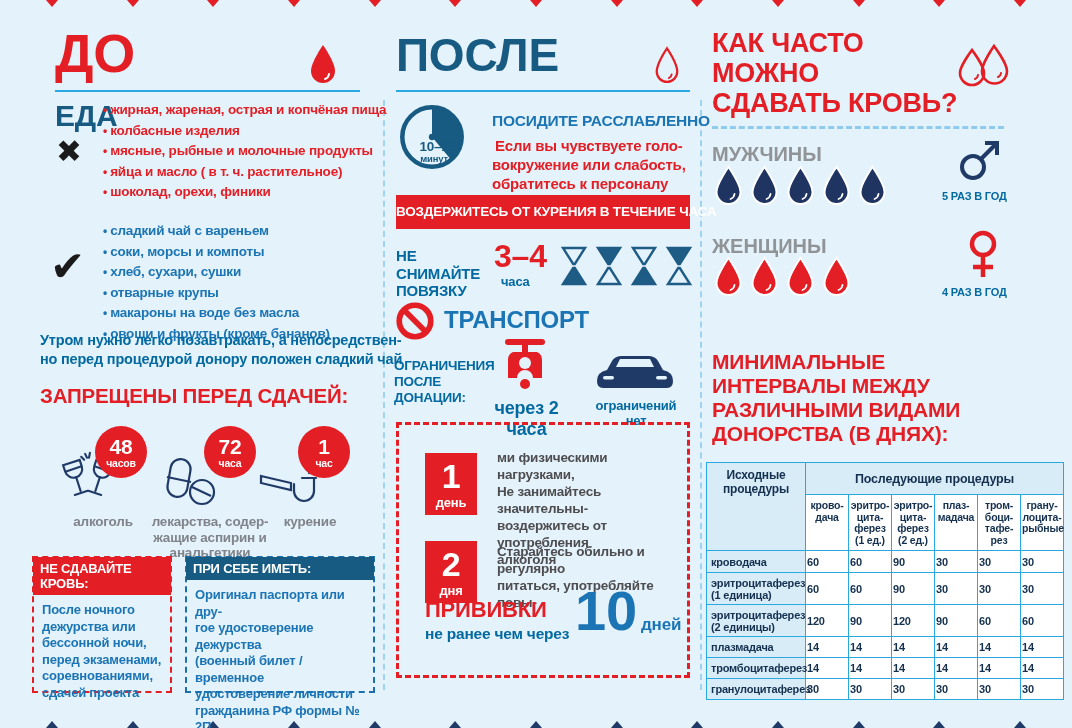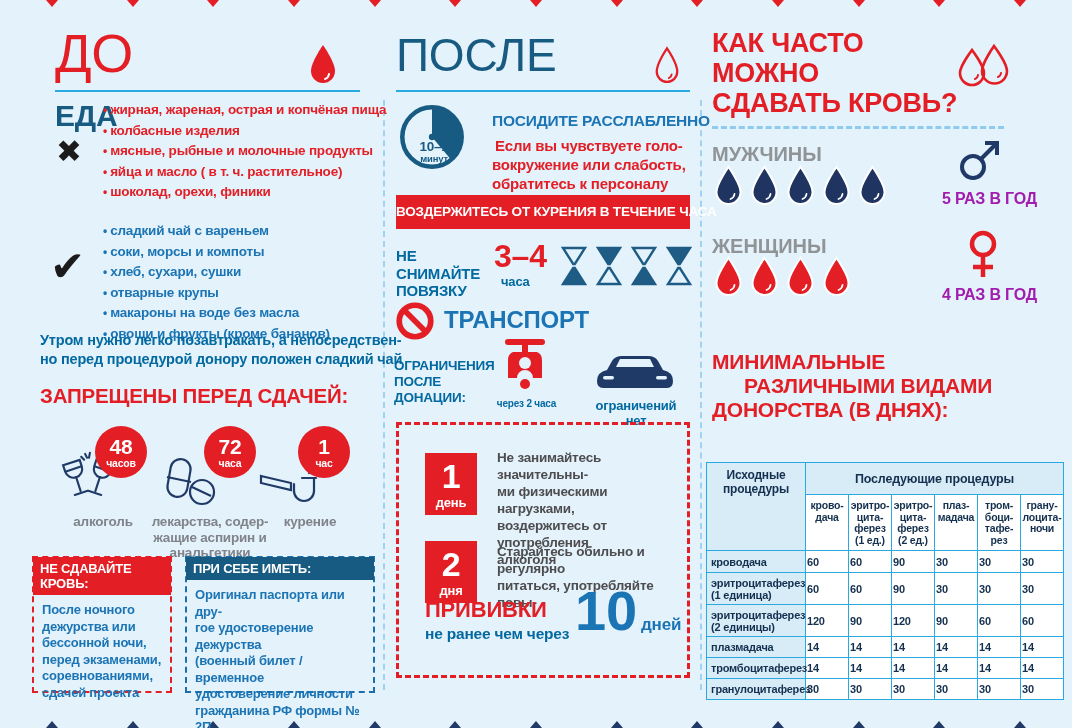--- a/index.html
+++ b/index.html
@@ -9,21 +9,21 @@
 
   
   .edge-marks{position:absolute;left:0;right:0;display:flex;justify-content:space-between;padding:0 46px;}
   .edge-marks.top{top:0;}
   .edge-marks.bottom{bottom:0;}
   .mark{width:0;height:0;border-left:6px solid transparent;border-right:6px solid transparent;}
   .edge-marks.top .mark{border-top:7px solid #e31e25;}
   .edge-marks.bottom .mark{border-bottom:7px solid #203a68;}
 
   
-  .big-title{font-weight:normal;line-height:1;margin:0;}
+  .big-title{font-weight:bold;line-height:1;margin:0;}
   .rule{height:2px;background:#29abe2;}
   .vsep{border-left:2px dashed #9fd3f0;width:0;}
   .dashed-rule{border-top:3px dashed #8fcbec;height:0;}
 
   
   ul.plist{list-style:none;margin:0;padding:0;font-weight:bold;font-size:13.5px;line-height:20.5px;white-space:nowrap;}
   ul.plist li::before{content:"• ";font-size:12px;}
   .red-text{color:#e31e25;}
   .blue-text{color:#1b74b4;}
   .teal-text{color:#175a82;}
@@ -50,21 +50,21 @@
   .day-sq{position:absolute;width:52px;height:62px;background:#e31e25;color:#fff;display:flex;flex-direction:column;align-items:center;justify-content:center;line-height:1;}
   .day-sq .dv{font-size:34px;font-weight:bold;}
   .day-sq .du{font-size:13px;font-weight:bold;margin-top:3px;}
   .day-sq.stacked::after{content:"";position:absolute;left:6px;top:6px;width:100%;height:100%;border:2px solid #e31e25;z-index:-1;}
   .day-text{position:absolute;font-size:13.5px;font-weight:bold;color:#4d4d4f;line-height:17px;}
   .hg-row{position:absolute;display:flex;gap:7px;}
 
   
   .drops-row{position:absolute;display:flex;gap:3px;}
   .drops-row svg{width:33px;height:42px;}
-  .freq{position:absolute;font-size:16px;font-weight:bold;color:#a21caf;white-space:nowrap;text-align:center;}
+  .freq{position:absolute;font-size:11px;font-weight:bold;color:#0369a1;white-space:nowrap;text-align:center;}
   .sex-label{position:absolute;font-size:20px;font-weight:bold;color:#919497;letter-spacing:0;}
 
   
   #intervals-table{position:absolute;left:706px;top:462px;width:358px;border-collapse:collapse;table-layout:fixed;background:#fff;color:#14304f;}
   #intervals-table th,#intervals-table td{border:1.5px solid #29a9e0;}
   #intervals-table th.rowhead{width:96px;background:#d8ecf8;font-size:12px;line-height:13.5px;vertical-align:top;padding-top:6px;}
   #intervals-table th.colhead{background:#d8ecf8;font-size:12.5px;}
   #intervals-table th.sub{background:#fff;font-size:10.5px;line-height:11.5px;font-weight:bold;vertical-align:top;padding:5px 1px 2px 1px;}
   #intervals-table td.rlabel{background:#d8ecf8;font-size:11px;line-height:12px;text-align:left;padding:2px 4px;font-weight:bold;}
   #intervals-table td.val{font-size:11px;font-weight:bold;}
@@ -280,38 +280,38 @@
 
   <svg class="abs" style="left:502px;top:336px;" width="46" height="58" viewBox="0 0 46 58">
     <g fill="#e31e25">
       <rect x="3" y="3" width="40" height="6" rx="3"></rect>
       <rect x="20" y="7" width="6" height="10"></rect>
       <path d="M11 16h24q5 2 5 8v18h-9a8 8 0 0 0-16 0H6V24q0-6 5-8z"></path>
       <circle cx="23" cy="48" r="5"></circle>
     </g>
     <circle cx="23" cy="27" r="6" fill="#e4f2fb"></circle>
   </svg>
-  <div class="abs grey-text" style="left:484px;top:398px;width:85px;text-align:center;font-size:10px;font-weight:bold;">через 2 часа</div>
+  <div class="abs grey-text" style="left:484px;top:398px;width:85px;text-align:center;font-size:18px;font-weight:bold;">через 2 часа</div>
 
   <svg class="abs" style="left:594px;top:350px;" width="82" height="44" viewBox="0 0 82 44">
     <path d="M9 38q-6 0-6-7 0-9 10-11l5-9q3-5 10-5h26q7 0 10 5l5 9q10 2 10 11 0 7-6 7z" fill="#203a68"></path>
     <path d="M26 9h30l4 8H22z" fill="#e4f2fb"></path>
     <rect x="9" y="26" width="11" height="3.5" rx="1.7" fill="#e4f2fb"></rect>
     <rect x="62" y="26" width="11" height="3.5" rx="1.7" fill="#e4f2fb"></rect>
   </svg>
   <div class="abs grey-text" style="left:586px;top:398px;width:100px;text-align:center;font-size:13px;font-weight:bold;">ограничений нет</div>
 
   <div class="abs bigbox" style="left:396px;top:422px;width:288px;height:250px;">
     <div class="day-sq" style="left:26px;top:28px;">
       <span class="dv">1</span>
       <span class="du">день</span>
     </div>
     <div class="day-text" style="left:98px;top:24px;">
+      <span style="display:block;">ми физическими нагрузками,</span>
       <span style="display:block;">Не занимайтесь значительны-</span>
-      <span style="display:block;">ми физическими нагрузками,</span>
       <span style="display:block;">воздержитесь от употребления</span>
       <span style="display:block;">алкоголя</span>
     </div>
     <div class="day-sq stacked" style="left:26px;top:116px;">
       <span class="dv">2</span>
       <span class="du">дня</span>
     </div>
     <div class="day-text" style="left:98px;top:118px;">
       <span style="display:block;">Старайтесь обильно и регулярно</span>
       <span style="display:block;">питаться, употребляйте повы-</span>
@@ -390,37 +390,38 @@
     </div>
   <svg class="abs" style="left:964px;top:230px;" width="38" height="52" viewBox="0 0 38 52">
     <circle cx="19" cy="14" r="11" fill="none" stroke="#e31e25" stroke-width="4.5"></circle>
     <line x1="19" y1="25" x2="19" y2="47" stroke="#e31e25" stroke-width="4.5"></line>
     <line x1="9" y1="37" x2="29" y2="37" stroke="#e31e25" stroke-width="4.5"></line>
   </svg>
   <div class="freq" style="left:942px;top:286px;">4 РАЗ В ГОД</div>
 
   <div class="abs red-text" style="left:712px;top:350px;font-size:21px;font-weight:bold;line-height:24px;">
     <span style="display:block;">МИНИМАЛЬНЫЕ</span>
-    <span style="display:block;margin-left:32px;">РАЗЛИЧНЫМИ ВИДАМИ</span>
+    <span style="display:block;">ИНТЕРВАЛЫ МЕЖДУ</span>
+    <span style="display:block;">РАЗЛИЧНЫМИ ВИДАМИ</span>
     <span style="display:block;">ДОНОРСТВА (В ДНЯХ):</span>
   </div>
 
   <table id="intervals-table">
       <thead>
         <tr style="height: 32px;">
           <th rowspan="2" class="rowhead">Исходные процедуры</th>
           <th colspan="6" class="colhead">Последующие процедуры</th>
         </tr>
         <tr style="height: 56px;">
           <th class="sub">крово-​дача</th>
           <th class="sub">эритро-​цита-​ферез (1 ед.)</th>
           <th class="sub">эритро-​цита-​ферез (2 ед.)</th>
           <th class="sub">плаз-​мадача</th>
           <th class="sub">тром-​боци-​тафе-​рез</th>
-          <th class="sub">грану-​лоцита-​ночи</th>
+          <th class="sub">грану-​лоцита-​рыбные</th>
         </tr>
       </thead>
       <tbody>
         <tr style="height: 22px;">
           <td class="rlabel">кроводача</td>
           <td class="val">60</td>
           <td class="val">60</td>
           <td class="val">90</td>
           <td class="val">30</td>
           <td class="val">30</td>

